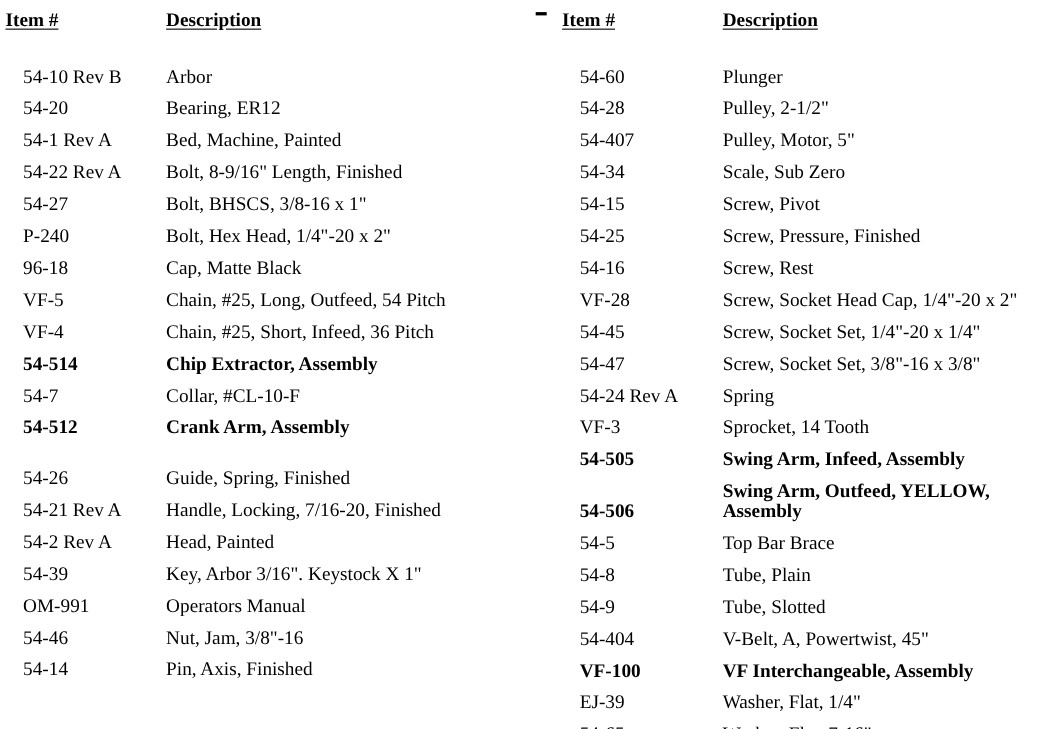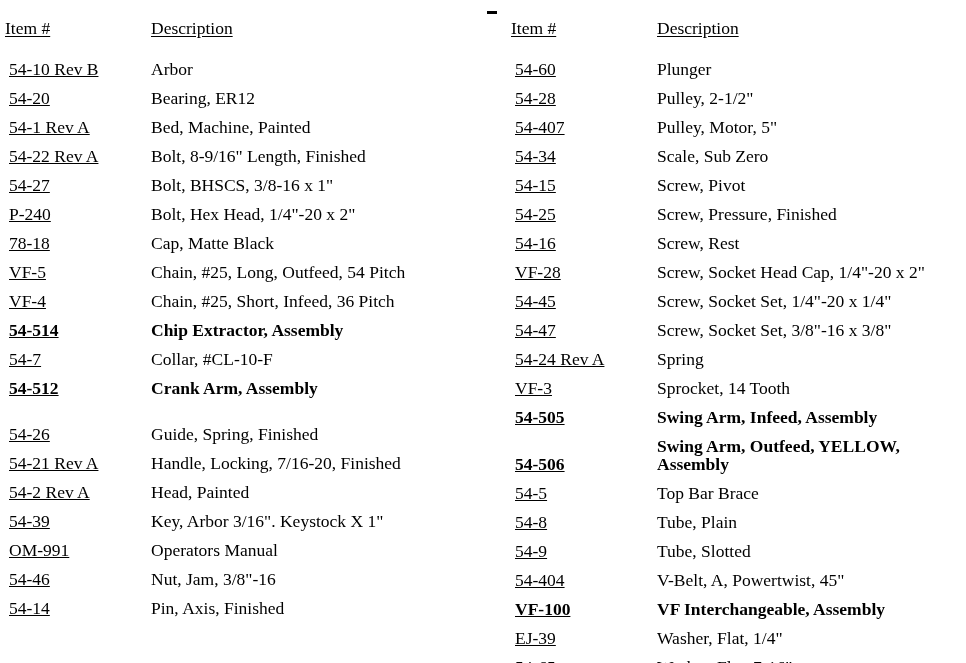--- a/index.html
+++ b/index.html
@@ -31,23 +31,23 @@
   }
   .col-left  { left: 5px;   width: 480px; }
   .col-right { left: 511px; width: 455px; }
 
   .hdr-row {
     position: relative;
     height: 26px;
   }
   .hdr-cell {
     position: absolute;
-    top: 18px;
+    top: 8px;
     font-size: 17.5px;
-    font-weight: normal;
+    font-weight: bold;
     text-decoration: underline;
     text-underline-offset: 2px;
     white-space: nowrap;
     line-height: 20px;
   }
   .hdr-item { left: 0; }
   .col-left  .hdr-desc { left: 146px; }
   .col-right .hdr-desc { left: 146px; }
 
   
@@ -64,21 +64,21 @@
   .row.spacer { height: 17px; }
   .row.tight  { height: 18px; }
 
   .cell {
     position: absolute;
     top: 0;
     font-size: 17.5px;
     line-height: 19px;
     white-space: nowrap;
   }
-  .cell.item { left: 4px; text-decoration: underline; }
+  .cell.item { left: 16px; }
   .cell.desc { left: 146px; }
   .cell.bold { font-weight: bold; }
 
   
   .stray-dash {
     position: absolute;
     left: 487px;
     top: 11px;
     width: 10px;
     height: 3px;
@@ -116,21 +116,21 @@
         </div>
         <div class="row">
           <div class="cell item">54-27</div>
           <div class="cell desc">Bolt, BHSCS, 3/8-16 x 1"</div>
         </div>
         <div class="row">
           <div class="cell item">P-240</div>
           <div class="cell desc">Bolt, Hex Head, 1/4"-20 x 2"</div>
         </div>
         <div class="row">
-          <div class="cell item">78-18</div>
+          <div class="cell item">96-18</div>
           <div class="cell desc">Cap, Matte Black</div>
         </div>
         <div class="row">
           <div class="cell item">VF-5</div>
           <div class="cell desc">Chain, #25, Long, Outfeed, 54 Pitch</div>
         </div>
         <div class="row">
           <div class="cell item">VF-4</div>
           <div class="cell desc">Chain, #25, Short, Infeed, 36 Pitch</div>
         </div>

